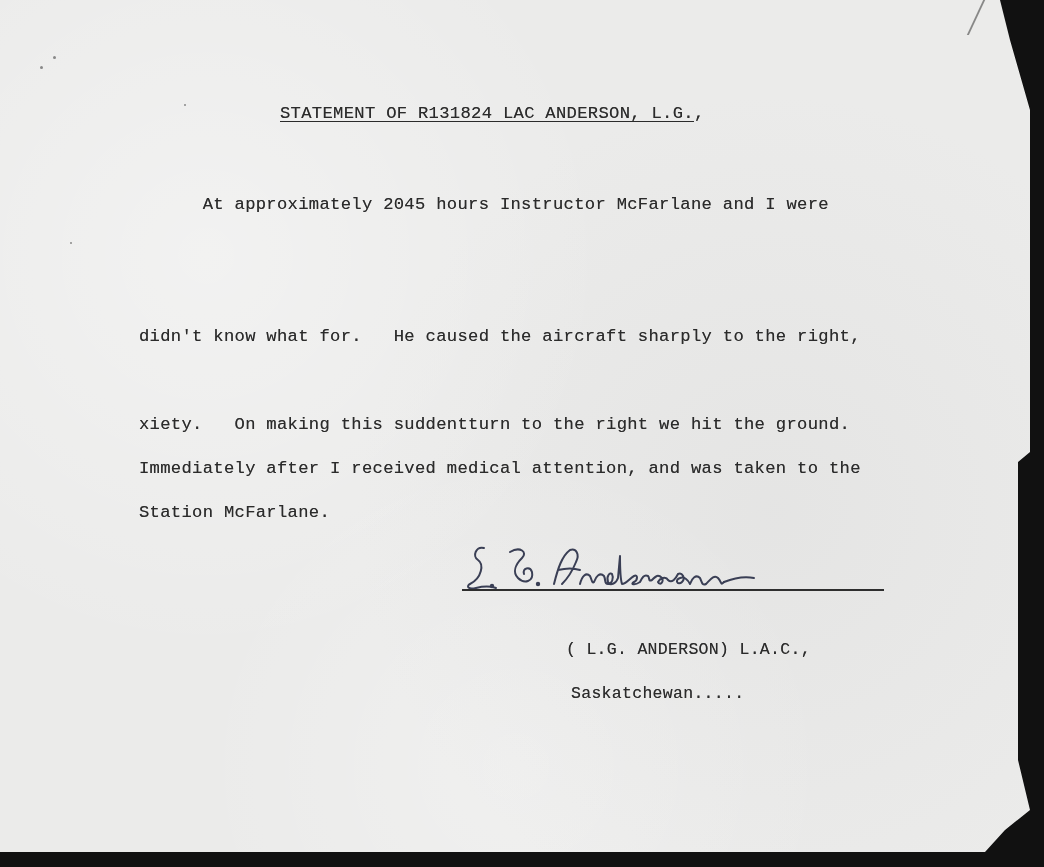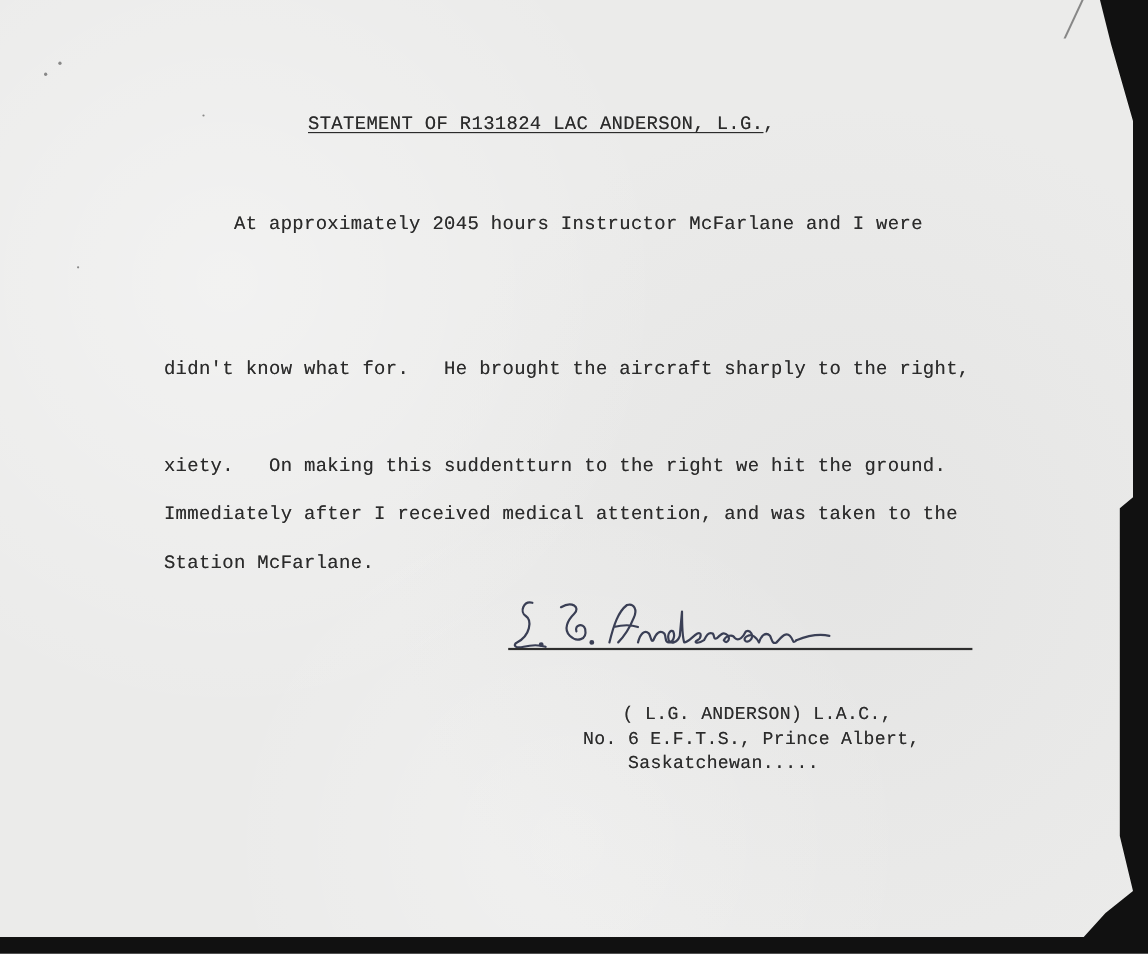--- a/index.html
+++ b/index.html
@@ -24,21 +24,21 @@
       font-size: 17.2px;
       letter-spacing: 0.3px;
       position: absolute;
       white-space: pre;
       text-shadow: 0 0 0.6px rgba(40,40,40,0.6);
     }
     .title {
       left: 280px; top: 104px;
     }
     .title .u { text-decoration: underline; text-underline-offset: 3px; }
-    .line { left: 149px; }
+    .line { left: 139px; }
     .sig-line {
       position: absolute; left: 462px; top: 589px; width: 422px; height: 2px;
       background: #2e2e2e;
     }
     .signature {
       position: absolute; left: 462px; top: 538px;
       width: 340px; height: 56px;
     }
     .sig-text { font-size: 16.5px; margin-top: 47px; }
     .speck { position: absolute; width: 3px; height: 3px; border-radius: 50%; background: #444; opacity: 0.6; }
@@ -53,21 +53,21 @@
 <div class="paper">
   <div class="corner-crease"></div>
   <span class="speck" style="left:40px;top:66px;"></span>
   <span class="speck" style="left:53px;top:56px;"></span>
   <span class="speck" style="left:184px;top:104px;width:2px;height:2px;"></span>
   <span class="speck" style="left:70px;top:242px;width:2px;height:2px;"></span>
 
   <div class="typed title"><span class="u">STATEMENT OF R131824 LAC ANDERSON, L.G.</span><span>,</span></div>
 
   <div class="typed line" style="top:195px;">      At approximately 2045 hours Instructor McFarlane and I were</div>
-  <div class="typed line" style="top:327px;">didn't know what for.   He brought the aircraft sharply to the right,</div>
+  <div class="typed line" style="top:327px;">didn't know what for.   He caused the aircraft sharply to the right,</div>
   <div class="typed line" style="top:415px;">xiety.   On making this suddentturn to the right we hit the ground.</div>
   <div class="typed line" style="top:459px;">Immediately after I received medical attention, and was taken to the</div>
   <div class="typed line" style="top:503px;">Station McFarlane.</div>
 
   <svg class="signature" viewBox="0 0 340 56">
     <g fill="none" stroke="#3a3f55" stroke-width="2" stroke-linecap="round" stroke-linejoin="round">
 
       <path d="M22,10 C14,8 10,18 16,22 C22,26 20,40 8,46 C4,48 6,52 14,50 C22,48 28,48 34,50"></path>
       <circle cx="30" cy="48" r="1.2" fill="#3a3f55"></circle>
 
@@ -82,15 +82,14 @@
                C180,40 182,36 186,38 C188,40 186,44 190,42
                C194,38 196,36 200,40 C202,44 198,48 196,44 C198,40 204,38 206,42
                C210,46 214,40 216,36 C220,34 224,40 220,44 C216,48 212,42 218,40
                C222,38 226,42 228,46 C230,40 234,36 238,40 C240,44 240,48 244,46 C248,42 252,36 256,40 C260,44 258,48 262,44"></path>
       <path d="M262,44 C272,40 282,38 292,40"></path>
     </g>
   </svg>
   <div class="sig-line"></div>
 
   <div class="typed sig-text" style="left:566px;top:593px;">( L.G. ANDERSON) L.A.C.,</div>
-  <div class="typed sig-text" style="left:530px;top:615px;">No. 6 E.F.T.S., Prince Albert,</div>
   <div class="typed sig-text" style="left:571px;top:637px;">Saskatchewan.....</div>
 </div>
 
 </body></html>

